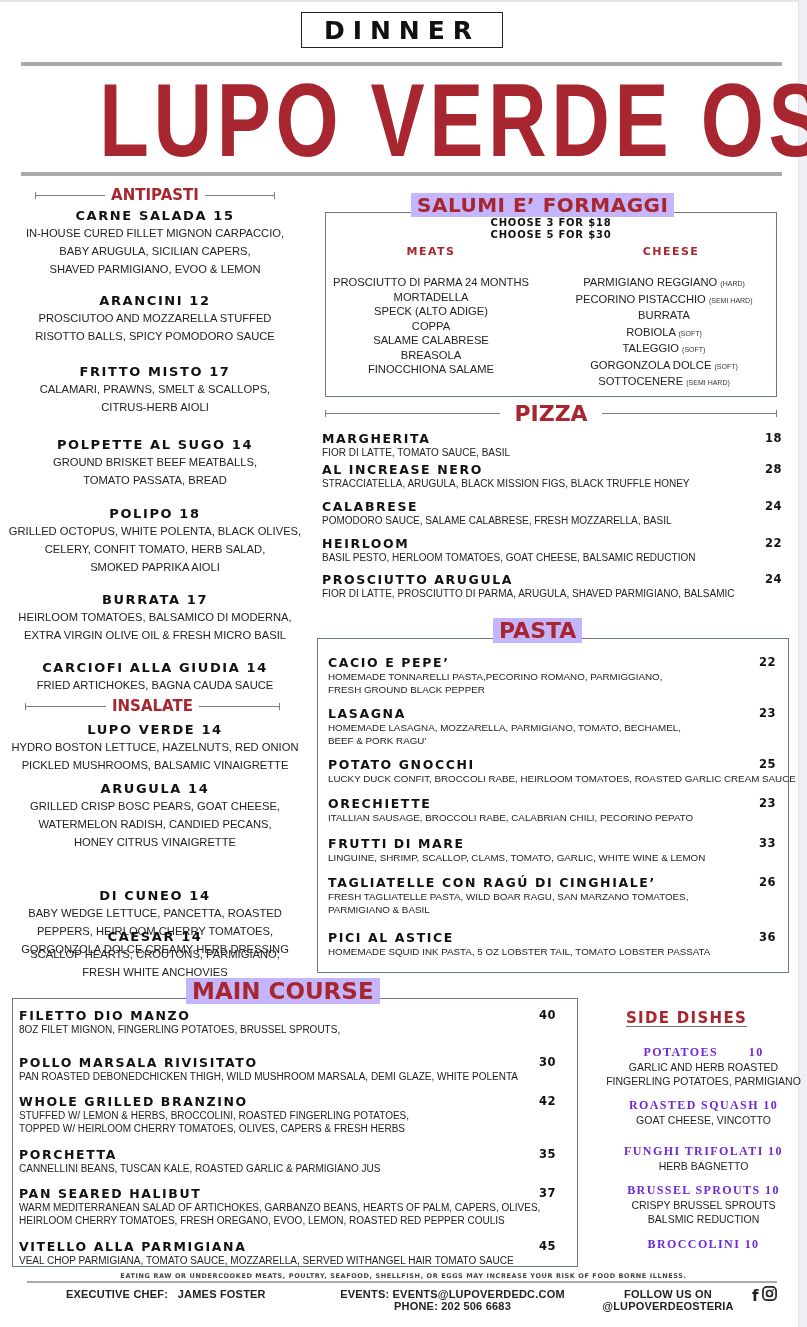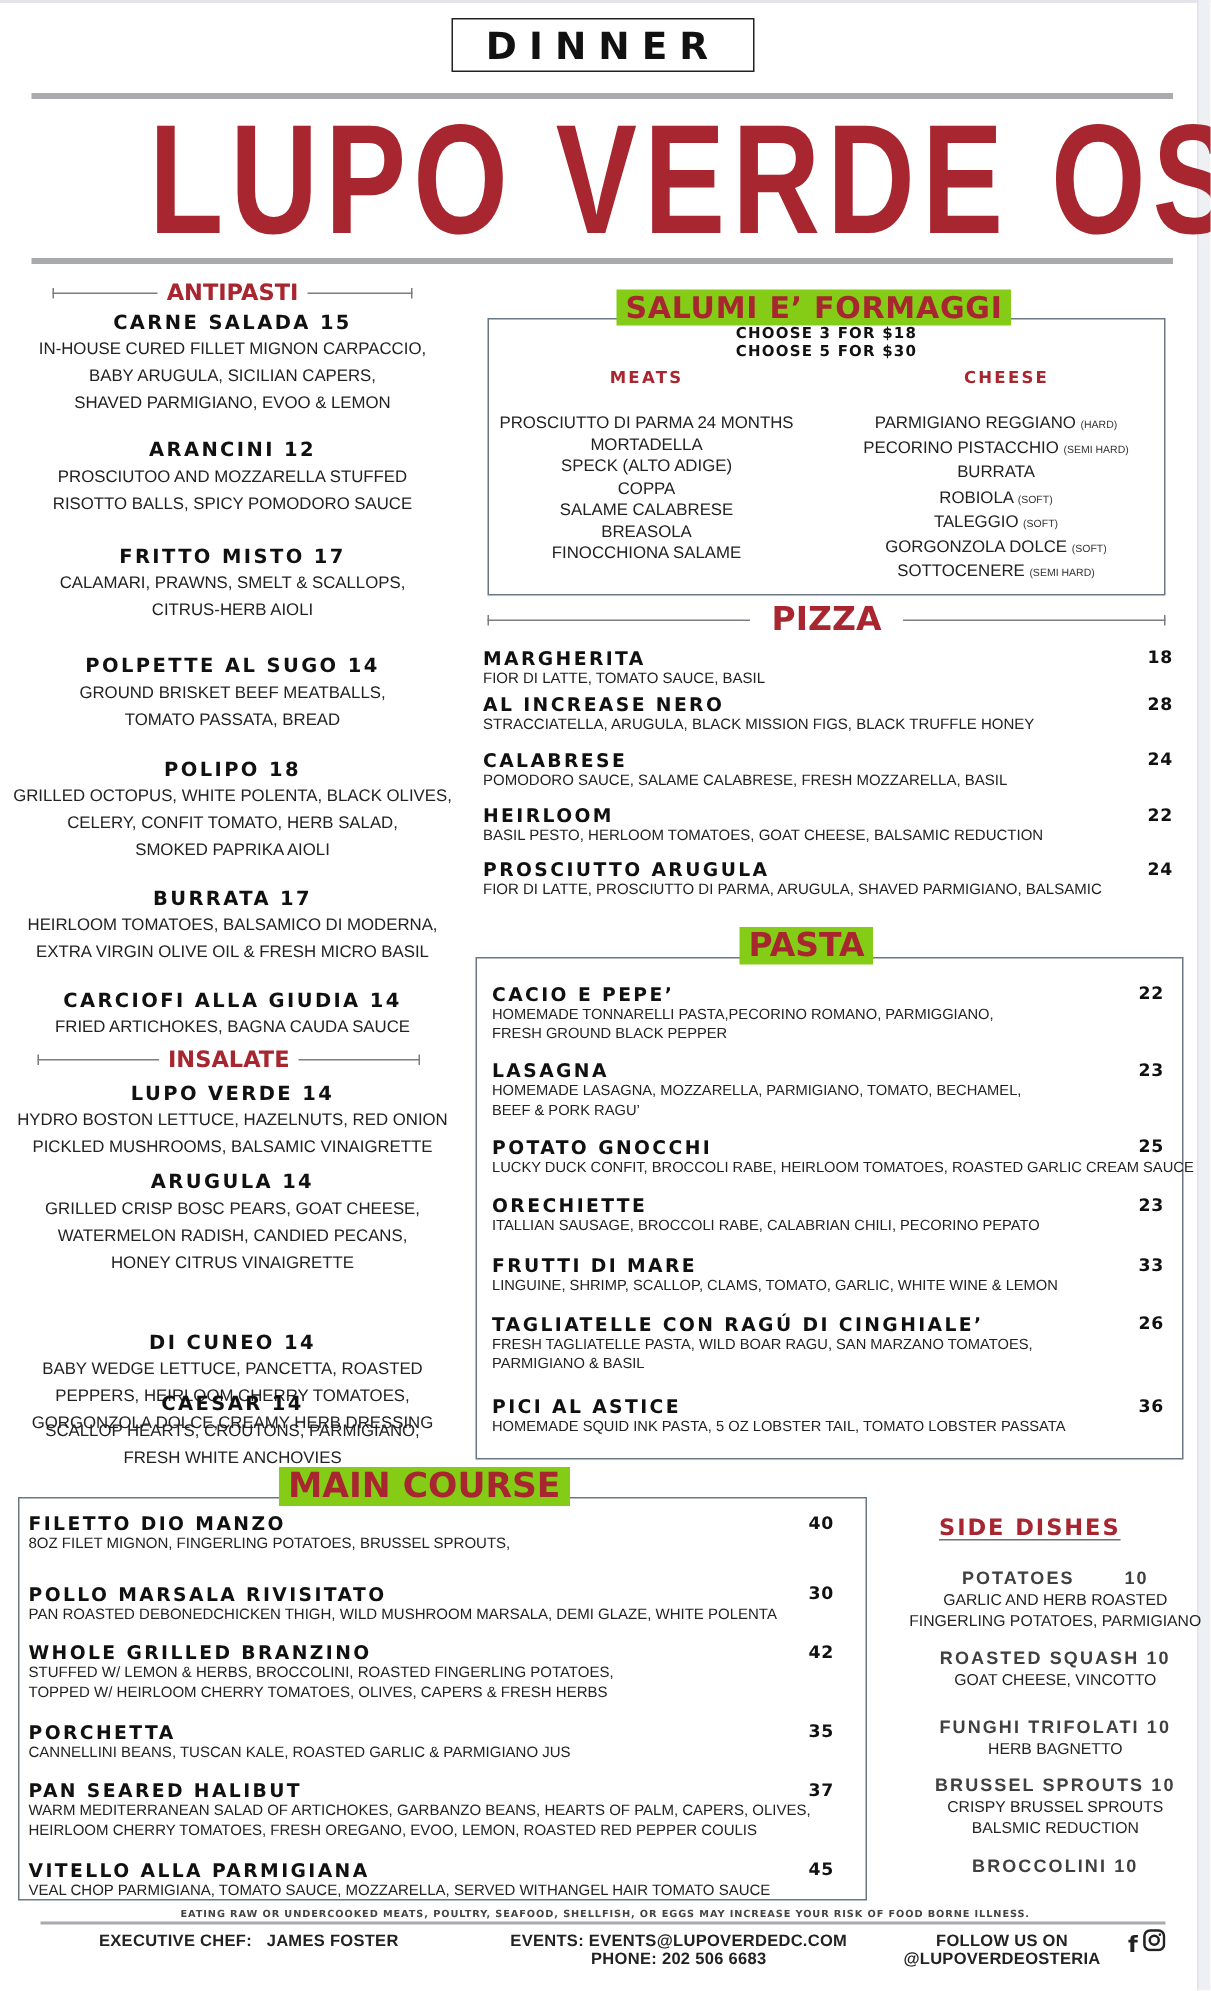--- a/index.html
+++ b/index.html
@@ -42,21 +42,21 @@
   .c-item { position: absolute; left: 0; width: 310px; text-align: center; }
   .c-name {
     font-family: "DejaVu Sans", sans-serif; font-weight: 700; font-size: 13px;
     letter-spacing: 1.6px; color: #111; line-height: 16px;
   }
   .c-desc { font-size: 11.2px; line-height: 18px; color: #222; }
 
   
   .box { position: absolute; border: 1.5px solid #6c7784; box-sizing: border-box; }
   .box-title {
-    position: absolute; background: #84cc16; color: #a8262f; font-weight: 700;
+    position: absolute; background: #c4b5fd; color: #a8262f; font-weight: 700;
     font-family: "DejaVu Sans", sans-serif; padding: 0 6px; white-space: nowrap;
   }
 
   
   .r-item { position: absolute; }
   .r-name {
     font-family: "DejaVu Sans", sans-serif; font-weight: 700; font-size: 12.5px;
     letter-spacing: 1.6px; color: #111; line-height: 15px; white-space: nowrap;
   }
   .r-price {
@@ -71,21 +71,21 @@
   .s-list { position: absolute; text-align: center; font-size: 11.2px; line-height: 14.5px; color: #222; }
   .s-list .note { font-size: 7px; color: #333; }
 
   
   .side-title {
     position: absolute; left: 626px; top: 1009px; font-family: "DejaVu Sans", sans-serif;
     font-weight: 700; font-size: 15px; letter-spacing: 1.3px; color: #a8262f;
     text-decoration: underline; text-decoration-color: #6e6e6e; text-underline-offset: 3px;
   }
   .side-item { position: absolute; left: 600px; width: 207px; text-align: center; }
-  .side-name { font-family: Liberation Sans, sans-serif; font-weight: 700; font-size: 12px; letter-spacing: 1.4px; color: #404040; line-height: 15px; white-space: nowrap; }
+  .side-name { font-family: Liberation Serif, serif; font-weight: 700; font-size: 12px; letter-spacing: 1.4px; color: #6d28d9; line-height: 15px; white-space: nowrap; }
   .side-desc { font-size: 10.5px; line-height: 14px; color: #222; }
 
   
   .disclaimer { position: absolute; left: 0; top: 1272px; width: 807px; text-align: center; font-size: 6.5px; font-weight: 700; letter-spacing: 0.6px; color: #444; font-family: "DejaVu Sans", sans-serif; }
   .footer-rule { position: absolute; left: 27px; top: 1281px; width: 750px; height: 2px; background: #a8aaad; }
   .foot { position: absolute; font-size: 11px; font-weight: 700; color: #222; line-height: 12px; text-align: center; letter-spacing: 0.2px; }
   .social { position: absolute; left: 752px; top: 1286px; display: flex; gap: 3px; align-items: center; }
 </style>
 </head>
 <body>

